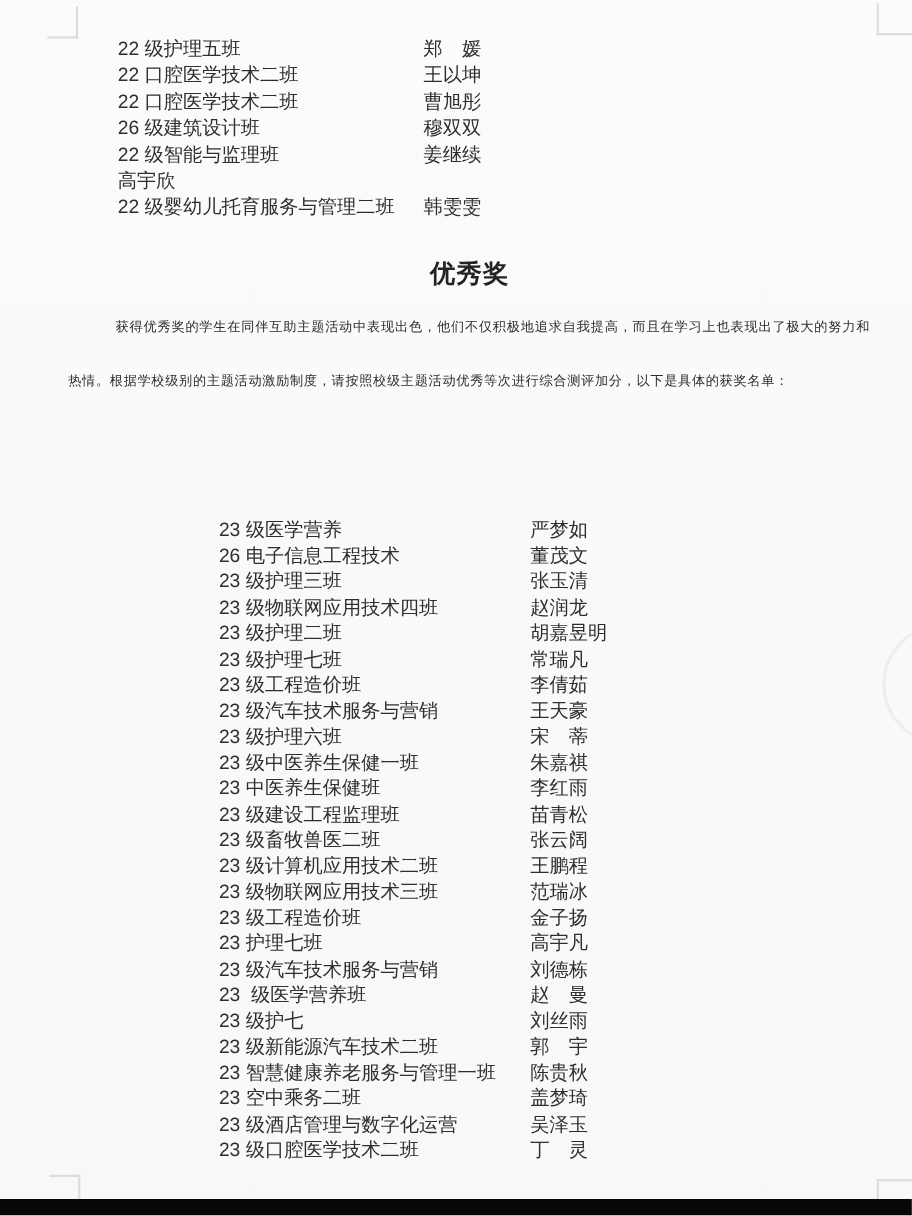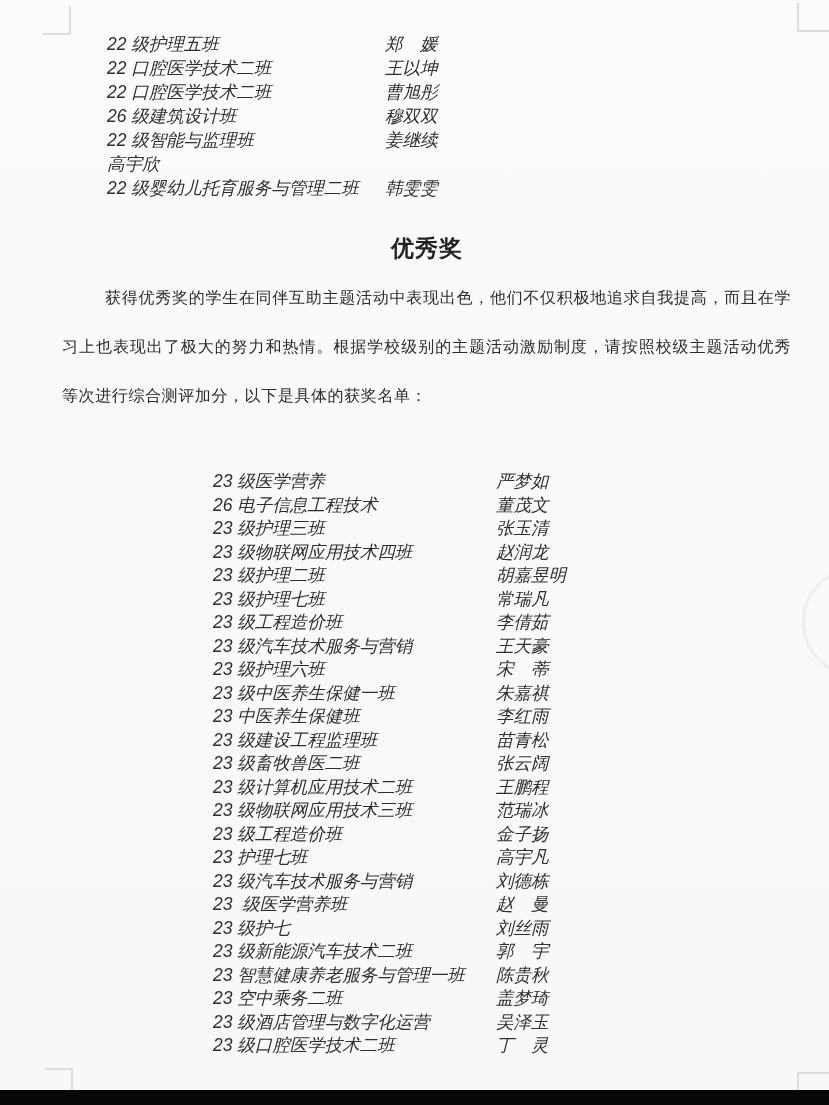--- a/index.html
+++ b/index.html
@@ -43,47 +43,46 @@
 
   .award-list {
     position: absolute;
     color: #2f2e2c;
     font-size: 17.5px;
   }
   .award-list .row {
     display: flex;
     align-items: flex-start;
     white-space: pre;
-    font-style: italic;
   }
   .list-top { left: 107px; top: 32px; }
   .list-top .row { height: 24px; line-height: 24px; }
   .list-top .class-col { min-width: 278px; }
 
-  .list-main { left: 213px; top: 470px; }
+  .list-main { left: 199px; top: 470px; }
   .list-main .row { height: 23.5px; line-height: 23.5px; }
   .list-main .class-col { min-width: 283px; }
 
   .section-heading {
     position: absolute;
     left: 62px;
     top: 233px;
     width: 730px;
     text-align: center;
     font-size: 23px;
     font-weight: bold;
     color: #242322;
     letter-spacing: 1px;
   }
   .body-paragraph {
     position: absolute;
     left: 62px;
     top: 273px;
     width: 729px;
-    font-size: 16px;
+    font-size: 12px;
     line-height: 49px;
     letter-spacing: 0.6px;
     color: #2d2c2a;
     text-align: justify;
     text-indent: 43px;
   }
   .bottom-bar {
     position: absolute;
     left: 0;
     top: 1090px;

